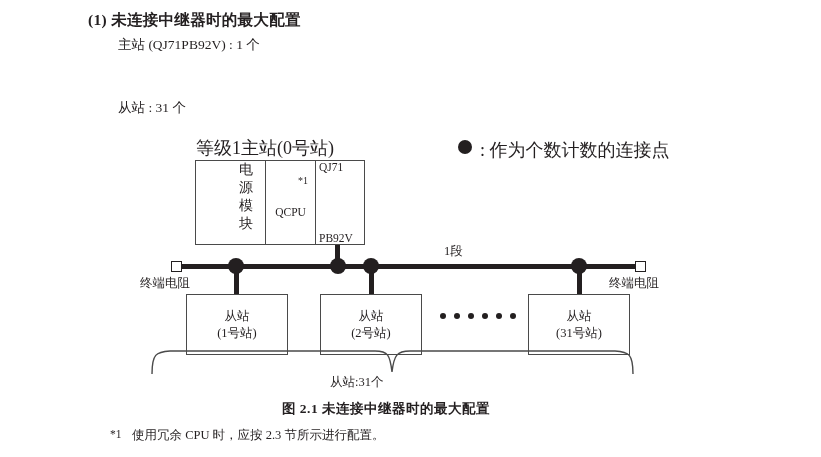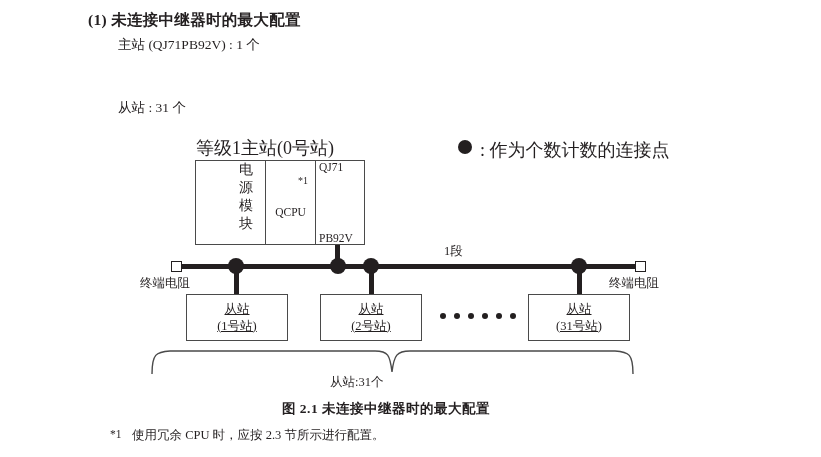--- a/index.html
+++ b/index.html
@@ -37,22 +37,22 @@
   #term-left{left:171px;top:261px;}
   #term-right{left:635px;top:261px;}
   #term-left-label{left:140px;top:275px;font-size:12.5px;white-space:nowrap;}
   #term-right-label{left:609px;top:275px;font-size:12.5px;white-space:nowrap;}
   #seg-label{left:444px;top:243px;font-size:12.5px;white-space:nowrap;}
 
   .node-dot{width:16px;height:16px;border-radius:50%;background:#231f20;}
   .drop{width:5px;background:#231f20;}
 
   
-  .slave-box{width:102px;height:47px;border:1.3px solid #4a4a4a;background:#fff;box-sizing:border-box;
-      display:flex;flex-direction:column;align-items:center;justify-content:center;font-size:12.5px;line-height:1.3;text-decoration:underline;}
+  .slave-box{width:102px;height:61px;border:1.3px solid #4a4a4a;background:#fff;box-sizing:border-box;
+      display:flex;flex-direction:column;align-items:center;justify-content:center;font-size:12.5px;line-height:1.3;}
   #slave1{left:186px;top:294px;}
   #slave2{left:320px;top:294px;}
   #slave31{left:528px;top:294px;}
 
   #ellipsis{left:440px;top:313px;display:flex;gap:8px;align-items:center;}
   #ellipsis i{width:6px;height:6px;border-radius:50%;background:#231f20;display:block;}
 
   
   #brace{left:150px;top:348px;width:485px;height:26px;}
   #brace-label{left:330px;top:374px;font-size:12.5px;white-space:nowrap;}

